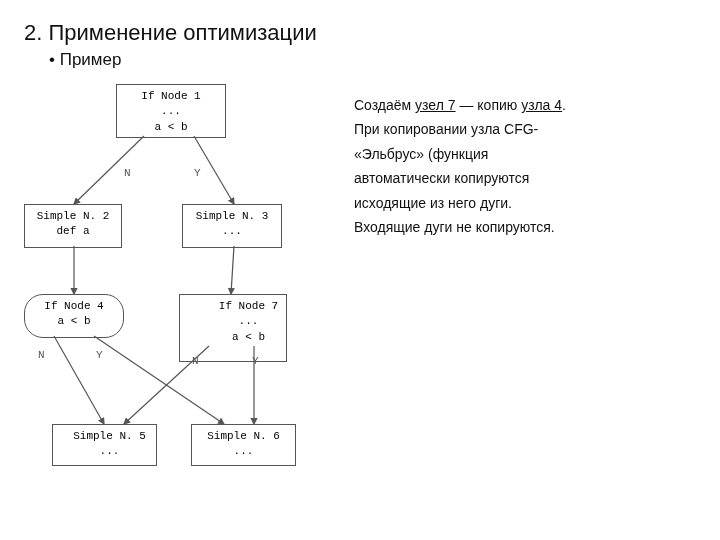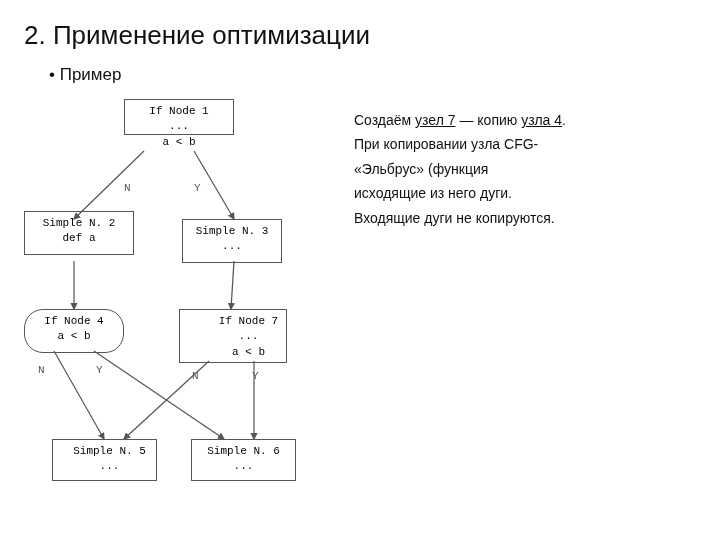--- a/index.html
+++ b/index.html
@@ -5,23 +5,23 @@
     * { box-sizing: border-box; margin: 0; padding: 0; }
     body {
       background: #fff;
       font-family: Arial, sans-serif;
       width: 720px;
       height: 540px;
       overflow: hidden;
       padding: 20px 24px;
     }
     h2 {
-      font-size: 26px;
+      font-size: 22px;
       font-weight: normal;
-      margin-bottom: 14px;
+      margin-bottom: 4px;
       color: #111;
     }
     .bullet {
       font-size: 17px;
       margin-left: 25px;
       margin-bottom: 14px;
       color: #111;
     }
     .content-area {
       display: flex;
@@ -107,43 +107,44 @@
       <text x="100" y="92" font-family="Courier New" font-size="11" fill="#555">N</text>
       <text x="170" y="92" font-family="Courier New" font-size="11" fill="#555">Y</text>
 
       <text x="14" y="274" font-family="Courier New" font-size="11" fill="#555">N</text>
       <text x="72" y="274" font-family="Courier New" font-size="11" fill="#555">Y</text>
 
       <text x="168" y="280" font-family="Courier New" font-size="11" fill="#555">N</text>
       <text x="228" y="280" font-family="Courier New" font-size="11" fill="#555">Y</text>
     </svg>
 
-    <div class="node" style="left:100px; top:0px; width:110px; height:36px;">
+    <div class="node" style="left:92px; top:0px; width:110px; height:54px;">
       If Node 1<br>...<br>a &lt; b
     </div>
-    <div class="node" style="left:0px; top:112px; width:110px; height:44px;">
+    <div class="node" style="left:0px; top:120px; width:98px; height:44px;">
       Simple N. 2<br>def a
     </div>
     <div class="node" style="left:158px; top:120px; width:100px; height:44px;">
       Simple N. 3<br>...
     </div>
     <div class="node" style="left:0px; top:210px; width:100px; height:44px;border-radius:19px;">
       If Node 4<br>a &lt; b
     </div>
-    <div class="node" style="left:155px; top:210px; width:108px; height:54px;padding-left:37px;">
+    <div class="node" style="left:155px; top:210px; width:108px; height:68px;padding-left:37px;">
       If Node 7<br>...<br>a &lt; b
     </div>
     <div class="node" style="left:28px; top:340px; width:105px; height:42px;padding-left:16px;">
       Simple N. 5<br>...
     </div>
     <div class="node" style="left:167px; top:340px; width:105px; height:42px;">
       Simple N. 6<br>...
     </div>
   </div>
 
   <div class="description">
     <p>Создаём <span class="underline">узел 7</span> — копию <span class="underline">узла 4</span>.</p>
     <p>При копировании узла CFG-</p>
     <p>«Эльбрус» (функция</p>
+    <p>автоматически копируются</p>
     <p>исходящие из него дуги.</p>
     <p>Входящие дуги не копируются.</p>
   </div>
 </div>
 
 </body></html>

